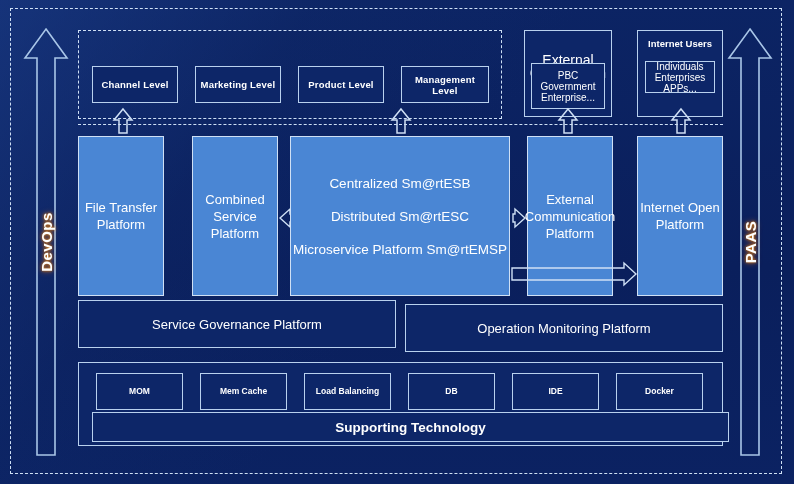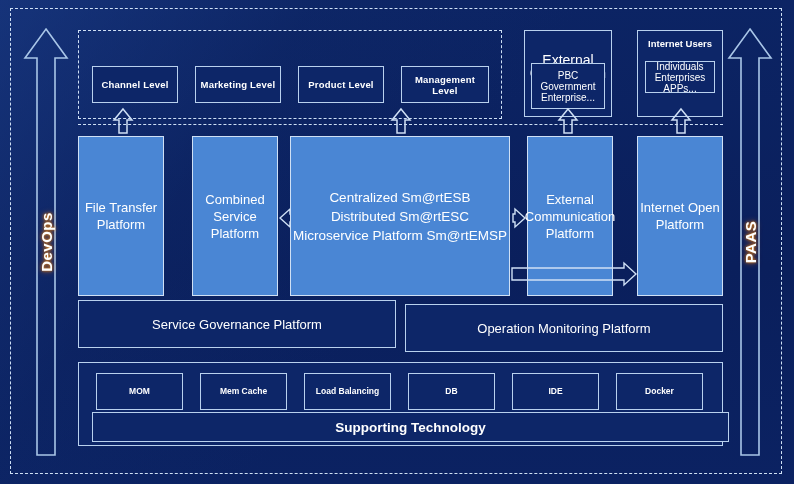--- a/index.html
+++ b/index.html
@@ -138,21 +138,21 @@
   <div class="bluebox platlabel" style="left:192px;top:136px;width:86px;height:160px;">
     <span>Combined Service Platform</span>
   </div>
 
   <div class="sidearrow" style="left:279px;top:207px;">
     <svg width="14" height="22" viewBox="0 0 14 22">
         <path d="M1 11 L11 2 L11 7 L13 7 L13 15 L11 15 L11 20 Z" fill="none" stroke="#cfe0f5" stroke-width="1.4"></path>
       </svg>
   </div>
 
-  <div class="bluebox platlabel big" style="left:290px;top:136px;width:220px;height:160px;flex-direction:column;">
+  <div class="bluebox platlabel big" style="left:290px;top:136px;width:220px;height:160px;flex-direction:column;gap:14px;">
     <span>Centralized Sm@rtESB</span>
     <span>Distributed Sm@rtESC</span>
     <span>Microservice Platform Sm@rtEMSP</span>
   </div>
 
   <div class="sidearrow" style="left:512px;top:207px;">
     <svg width="14" height="22" viewBox="0 0 14 22">
         <path d="M13 11 L3 2 L3 7 L1 7 L1 15 L3 15 L3 20 Z" fill="none" stroke="#cfe0f5" stroke-width="1.4"></path>
       </svg>
   </div>

